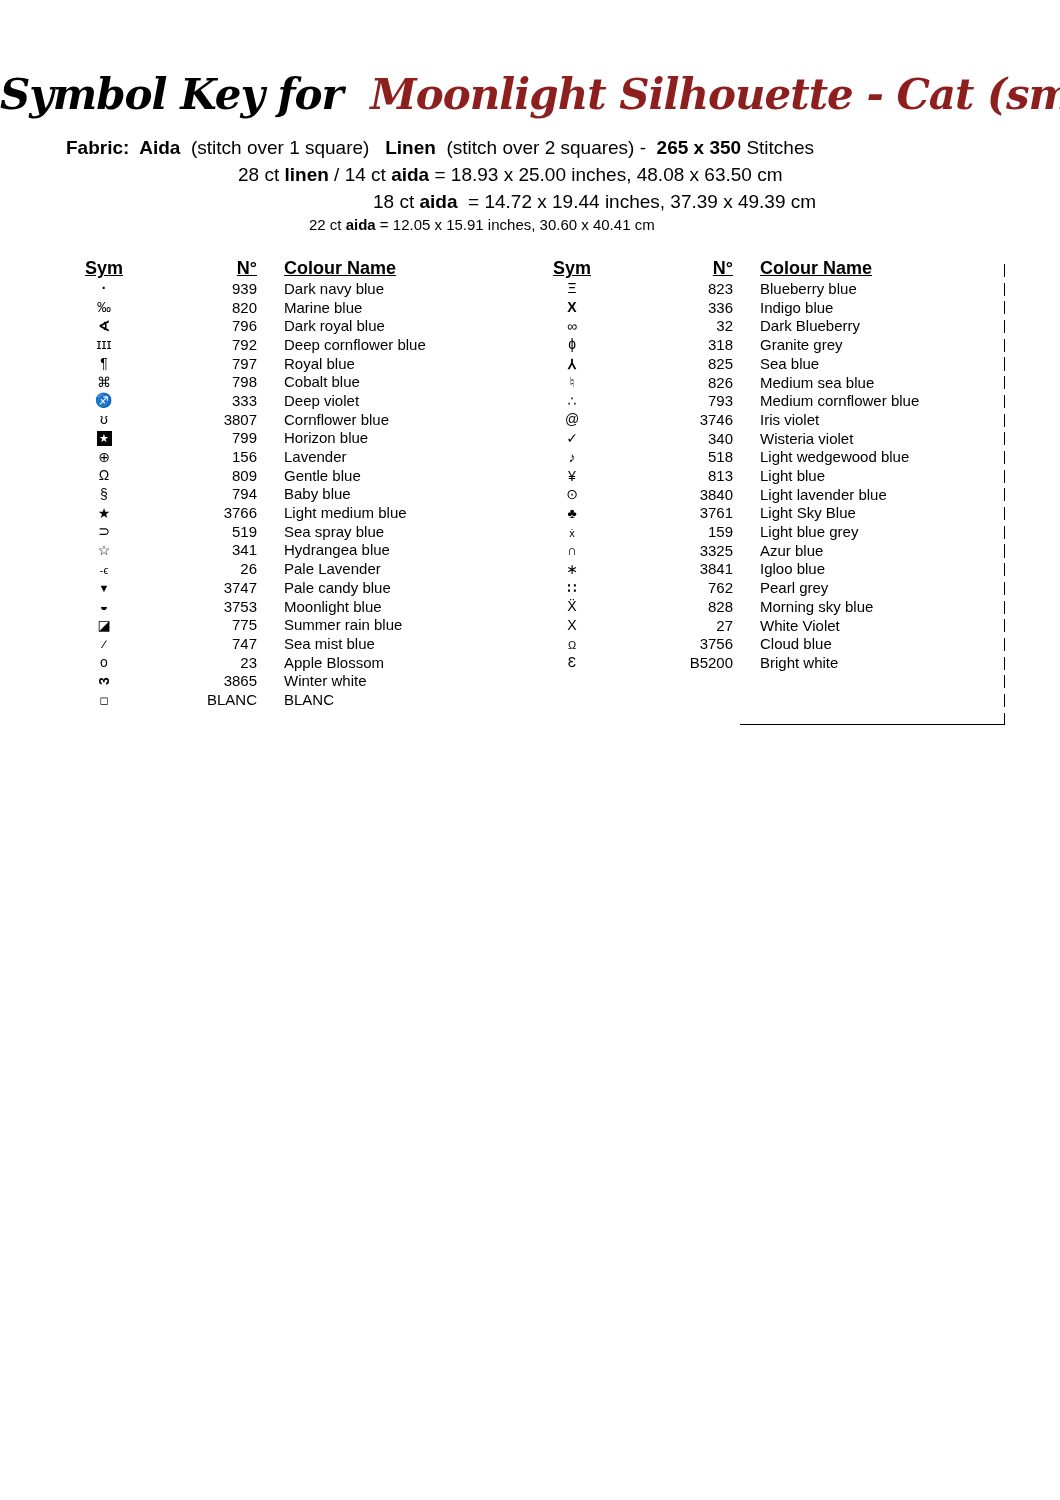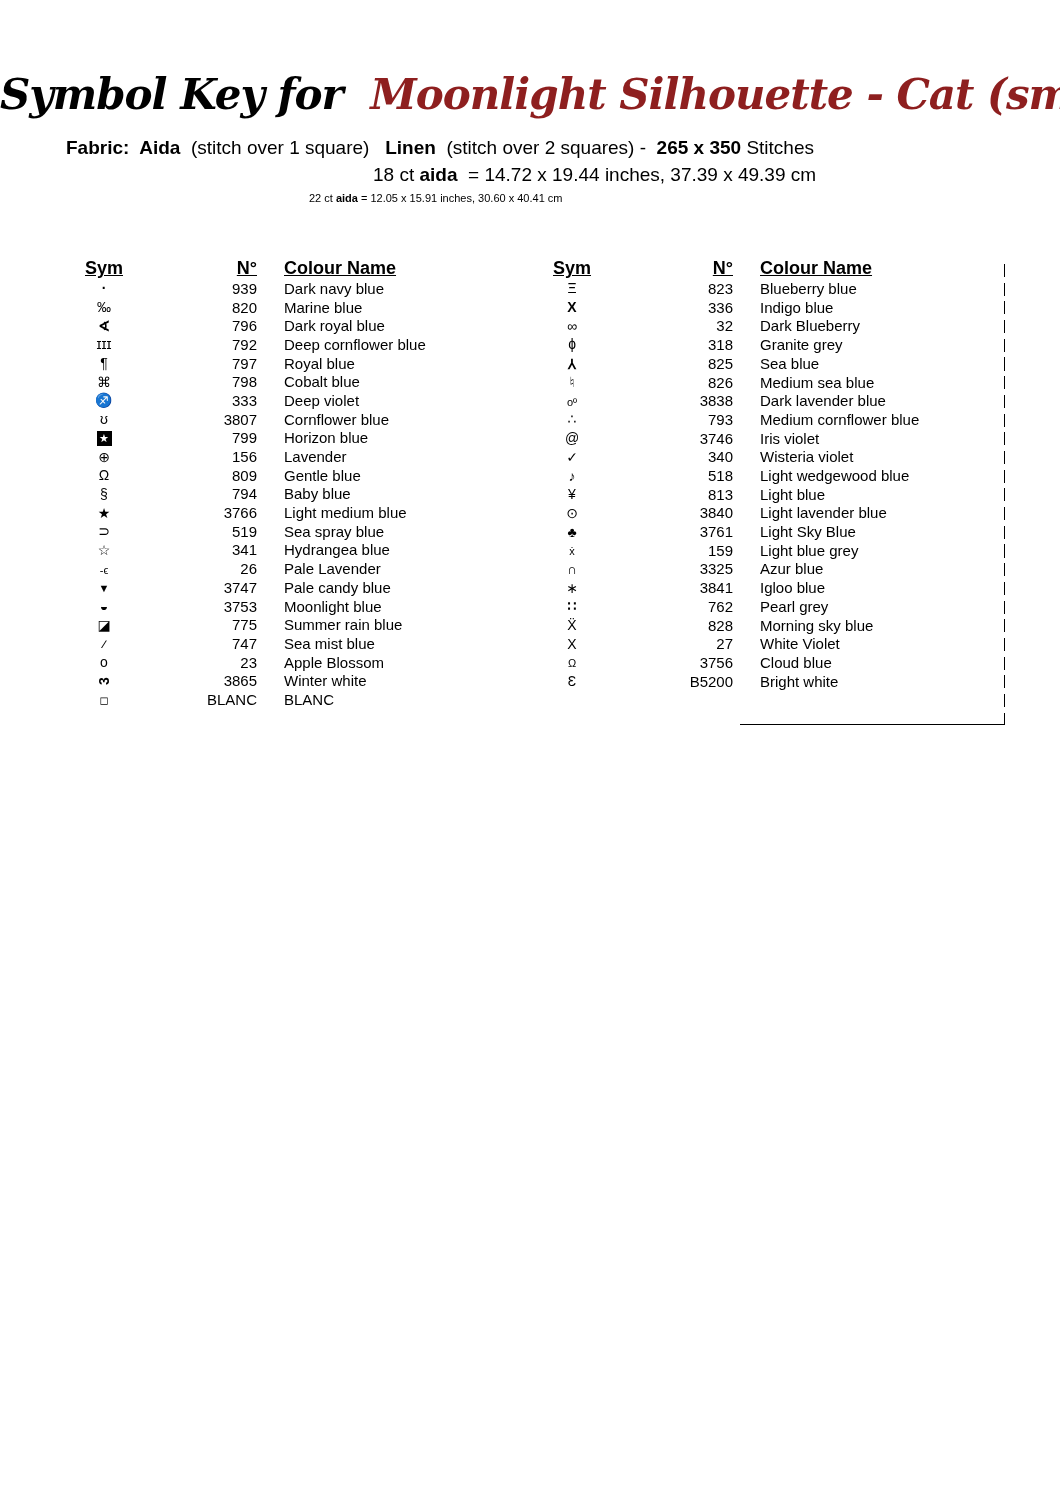--- a/index.html
+++ b/index.html
@@ -11,21 +11,21 @@
          font-size:42px;letter-spacing:-1px;white-space:nowrap;}
   .title .t-name{margin-left:14px;}
   
   .info{position:absolute;top:134px;left:38px;width:990px;font-size:19px;line-height:27px;}
   .seg-line{white-space:pre-wrap;margin-left:28px;}
   .seg-line .b{font-weight:bold;}
   .l-fabric{padding-left:0;}
   .l-s1{padding-left:0;}
   .l-s2{padding-left:172px;}
   .l-s3{padding-left:307px;}
-  .l-s4{padding-left:243px;font-size:11px;line-height:20px;}
+  .l-s4{padding-left:243px;font-size:15px;line-height:20px;}
   
   .keytable{position:absolute;top:258px;border-collapse:collapse;table-layout:fixed;}
   .keytable.left{left:80px;}
   .keytable.right{left:548px;}
   .keytable th{font-size:18px;font-weight:bold;text-decoration:underline;
                padding:0;height:19px;vertical-align:middle;}
   .keytable td{font-size:15px;padding:0;height:18.7px;vertical-align:middle;overflow:visible;}
   .col-sym{width:48px;text-align:center;}
   .col-no{width:129px;text-align:right;}
   .keytable.right .col-no{width:137px;}
@@ -46,20 +46,21 @@
 
 <div class="page">
 
   <div class="title">
     <span class="t-prefix">Symbol Key for</span>
     <span class="t-name" style="color: rgb(142, 31, 31);">Moonlight Silhouette - Cat (small)</span>
   </div>
 
   <div class="info">
     <div class="seg-line l-fabric"><span class="b">Fabric:  Aida  </span><span>(stitch over 1 square)   </span><span class="b">Linen</span><span>  (stitch over 2 squares) -  </span><span class="b">265 x 350</span><span> Stitches</span></div>
+    <div class="seg-line l-s2"><span>28 ct </span><span class="b">linen</span><span> / 14 ct </span><span class="b">aida</span><span> = 18.93 x 25.00 inches, 48.08 x 63.50 cm</span></div>
     <div class="seg-line l-s3"><span>18 ct </span><span class="b">aida</span><span>  = 14.72 x 19.44 inches, 37.39 x 49.39 cm</span></div>
     <div class="seg-line l-s4"><span>22 ct </span><span class="b">aida</span><span> = 12.05 x 15.91 inches, 30.60 x 40.41 cm</span></div>
   </div>
 
   <table class="keytable left">
     <thead>
       <tr>
         <th class="col-sym">Sym</th>
         <th class="col-no">N°</th>
         <th class="col-name">Colour Name</th>
@@ -217,25 +218,20 @@
           <td class="col-sym"><span class="sym-bold">⅄</span></td>
           <td class="col-no">825</td>
           <td class="col-name">Sea blue</td>
         </tr>
         <tr>
           <td class="col-sym"><span>♮</span></td>
           <td class="col-no">826</td>
           <td class="col-name">Medium sea blue</td>
         </tr>
         <tr>
-          <td class="col-sym"><span class="sym-small">oº</span></td>
-          <td class="col-no">3838</td>
-          <td class="col-name">Dark lavender blue</td>
-        </tr>
-        <tr>
           <td class="col-sym"><span>∴</span></td>
           <td class="col-no">793</td>
           <td class="col-name">Medium cornflower blue</td>
         </tr>
         <tr>
           <td class="col-sym"><span>@</span></td>
           <td class="col-no">3746</td>
           <td class="col-name">Iris violet</td>
         </tr>
         <tr>

